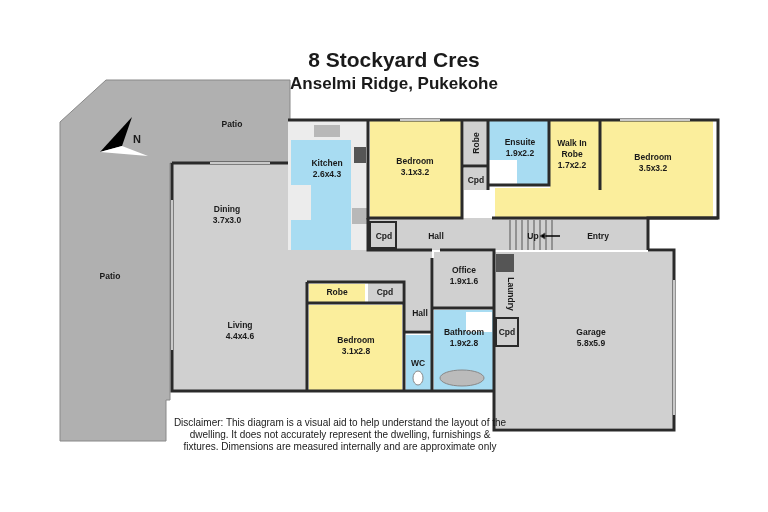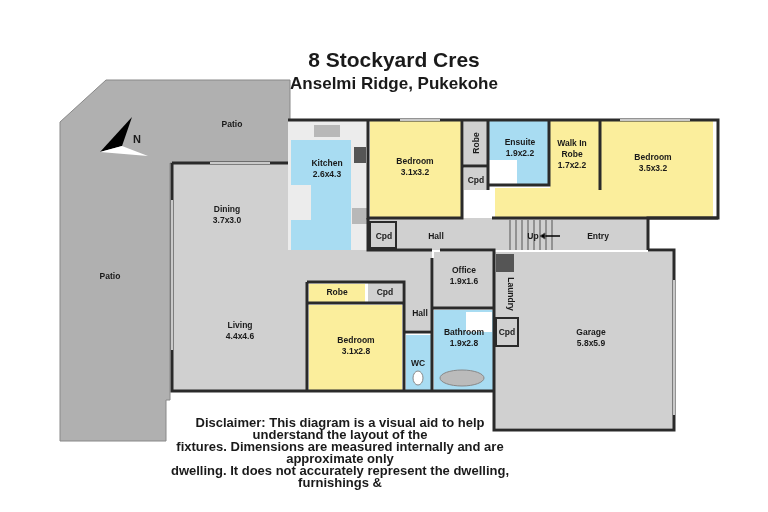--- a/index.html
+++ b/index.html
@@ -2,21 +2,21 @@
 <html><head>
 <meta charset="utf-8">
 <style>
   html, body { margin: 0; padding: 0; background: #ffffff; }
   body { width: 768px; height: 512px; overflow: hidden; position: relative; font-family: "Liberation Sans", sans-serif; }
   .title { position: absolute; left: 0; width: 768px; text-align: center; color: #1a1a1a; font-weight: bold; }
   .title.t1 { top: 48px; font-size: 21px; left: 10px; }
   .title.t2 { top: 74px; font-size: 17px; left: 10px; }
   svg { position: absolute; left: 0; top: 0; }
   .lbl { font-family: "Liberation Sans", sans-serif; font-weight: bold; font-size: 8.5px; fill: #1a1a1a; text-anchor: middle; }
-  .disclaimer { position: absolute; left: 170px; top: 417px; width: 340px; text-align: center; font-size: 13px; line-height: 12px; font-weight: bold; color: #1a1a1a; }
+  .disclaimer { position: absolute; left: 170px; top: 417px; width: 340px; text-align: center; font-size: 10px; line-height: 12px; font-weight: normal; color: #1a1a1a; }
 </style>
 </head>
 <body>
 
 <div class="title t1">8 Stockyard Cres</div>
 <div class="title t2">Anselmi Ridge, Pukekohe</div>
 
 <svg width="768" height="512" viewBox="0 0 768 512">
 
   <path d="M60 122 L106 80 L290 80 L290 163 L170 163 L170 400 L166 400 L166 441 L60 441 Z" fill="#b0b0b0" stroke="#888" stroke-width="1"></path>
@@ -148,15 +148,15 @@
   <text class="lbl" x="418" y="366">WC</text>
   <text class="lbl" x="464" y="335">Bathroom</text>
   <text class="lbl" x="464" y="346">1.9x2.8</text>
   <text class="lbl" x="507" y="335">Cpd</text>
   <text class="lbl" x="591" y="335">Garage</text>
   <text class="lbl" x="591" y="346">5.8x5.9</text>
 </svg>
 
 <div class="disclaimer">
   <div>Disclaimer: This diagram is a visual aid to help understand the layout of the</div>
+  <div>dwelling. It does not accurately represent the dwelling, furnishings &amp;</div>
   <div>fixtures. Dimensions are measured internally and are approximate only</div>
-  <div>dwelling. It does not accurately represent the dwelling, furnishings &amp;</div>
 </div>
 
 </body></html>

